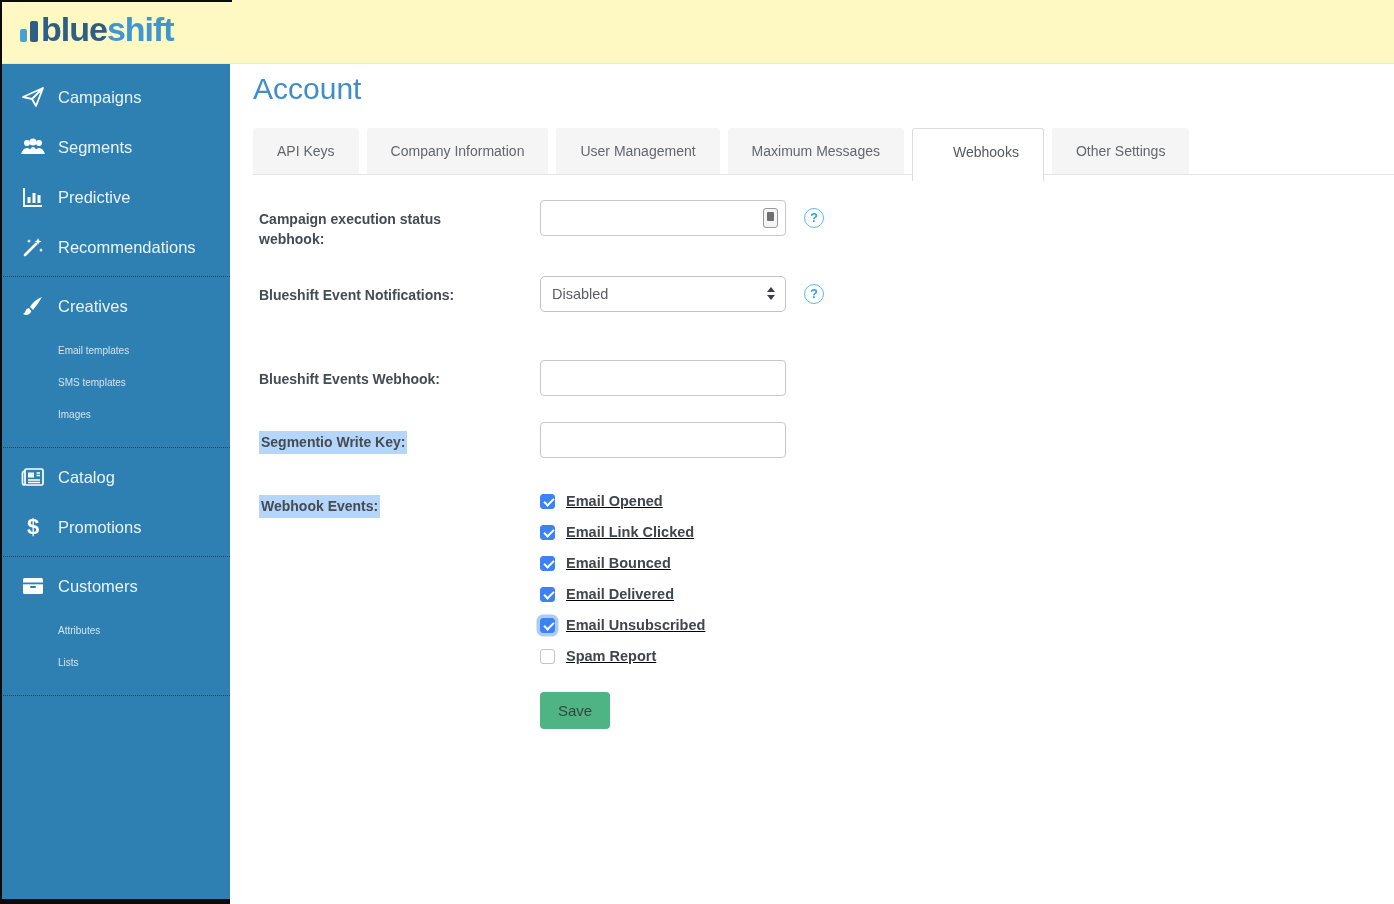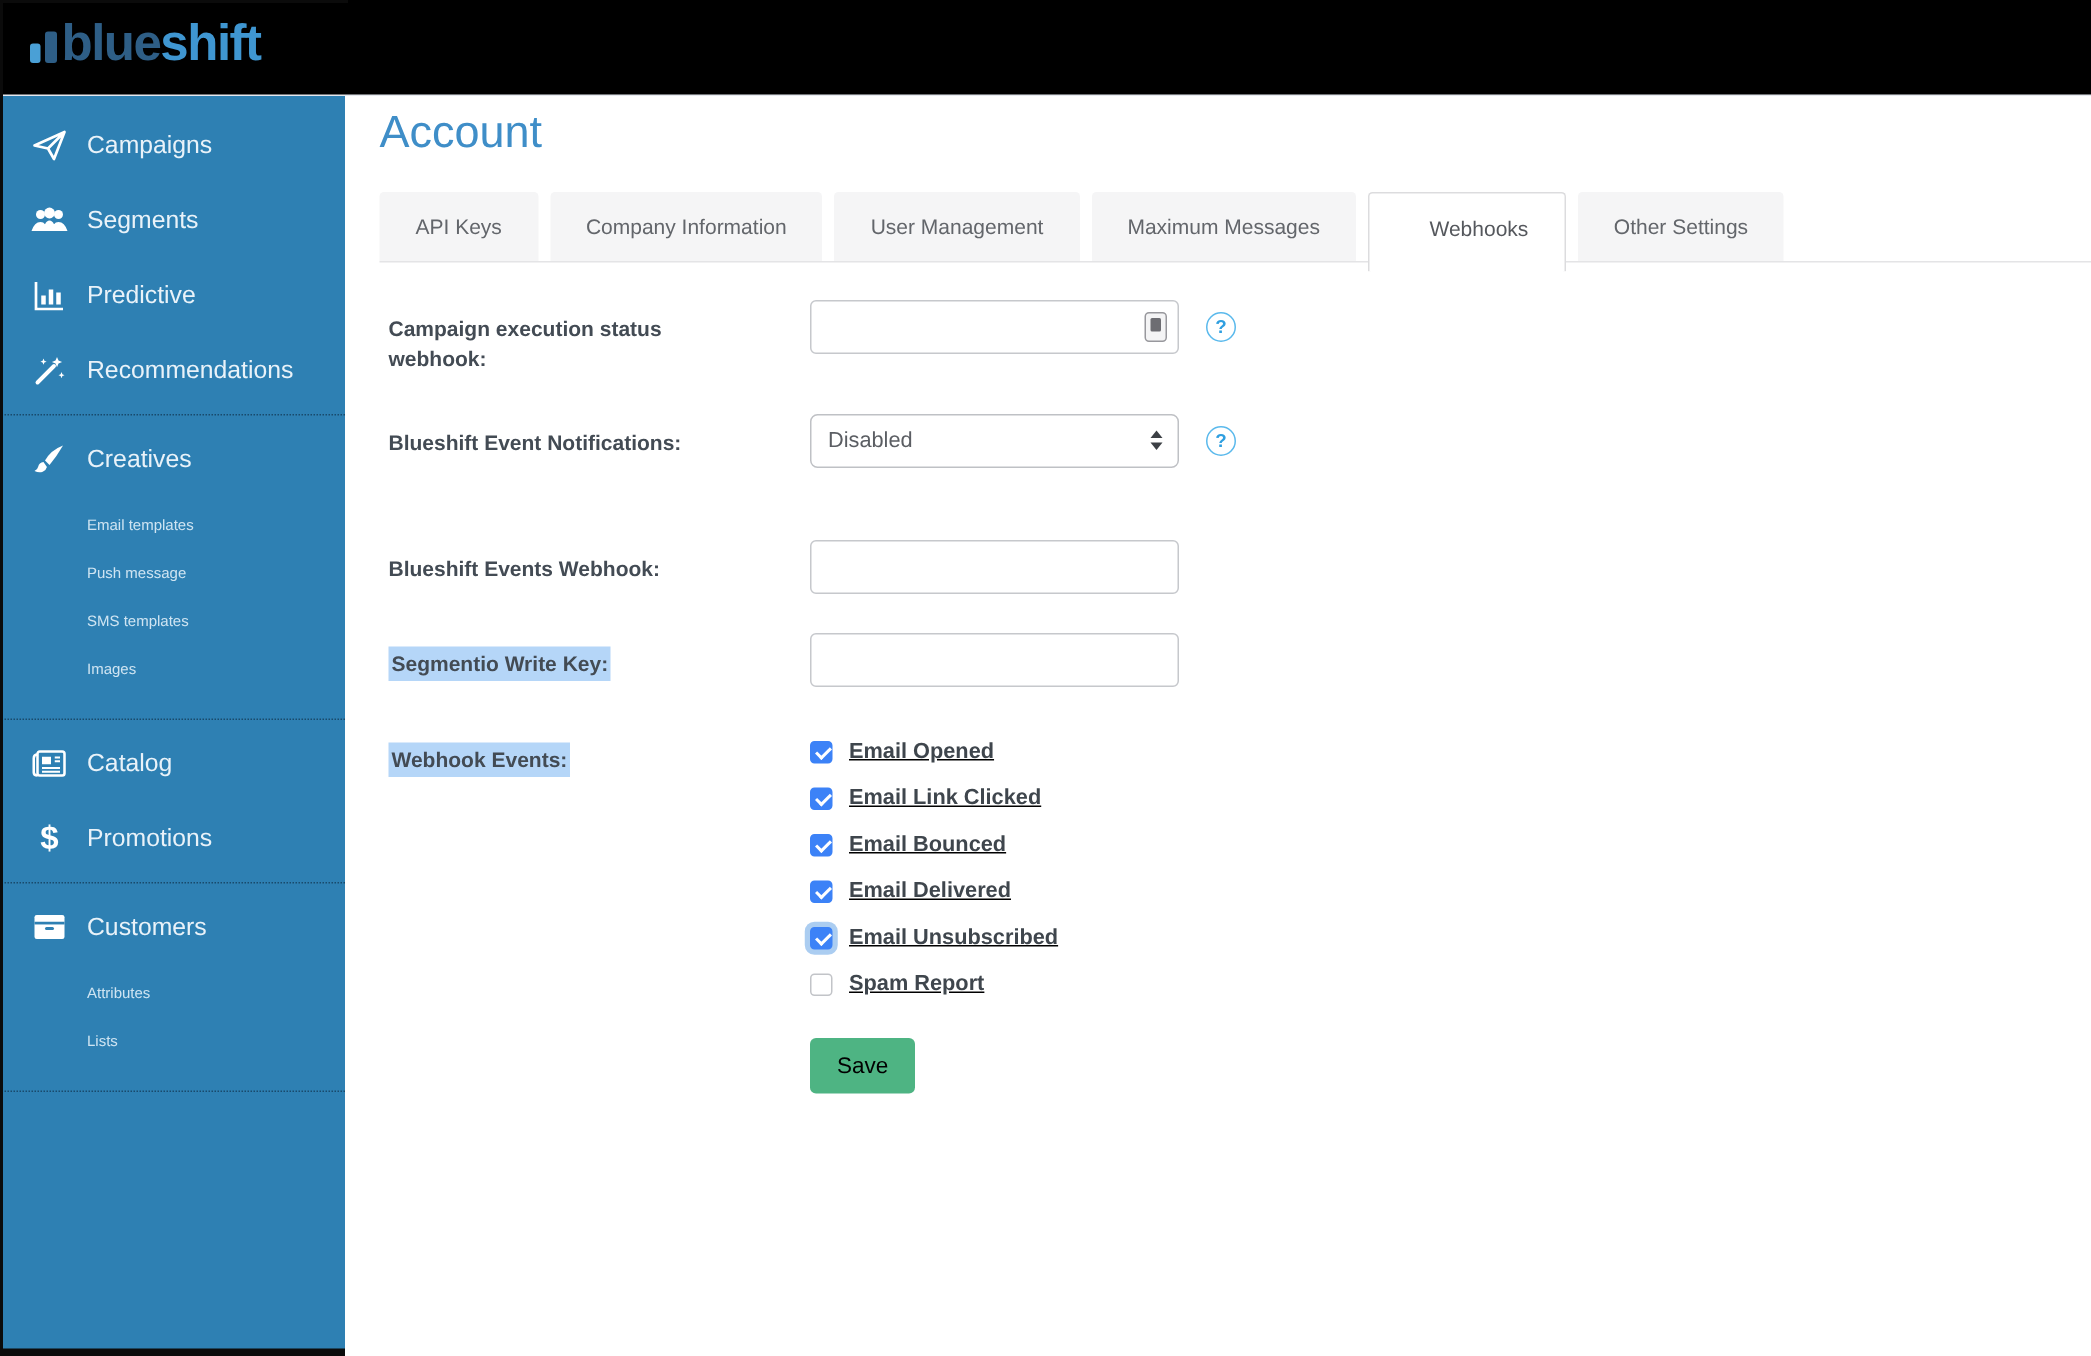--- a/index.html
+++ b/index.html
@@ -6,21 +6,21 @@
   html,body { width:1394px; height:904px; }
   body { font-family:"Liberation Sans", sans-serif; background:#fff; }
   .app { position:relative; width:1394px; height:904px; overflow:hidden; background:#fff; }
 
   
   .frame-left { position:absolute; left:0; top:0; width:2px; height:904px; background:#0b0b0b; z-index:50; }
   .frame-top { position:absolute; left:0; top:0; width:232px; height:2px; background:#0b0b0b; z-index:50; }
   .frame-bottom { position:absolute; left:0; top:899px; width:230px; height:5px; background:#0b0b0b; z-index:50; }
 
   
-  .header { position:absolute; left:0; top:0; width:1394px; height:64px; background:#000000; border-bottom:1px solid #e6e9ef; z-index:5;text-decoration:underline; }
+  .header { position:absolute; left:0; top:0; width:1394px; height:64px; background:#fef9c3; border-bottom:1px solid #e6e9ef; z-index:5;text-decoration:underline; }
   .logo { position:absolute; left:20px; top:12px; display:flex; align-items:flex-end; cursor:pointer; }
   .logo-bars { display:flex; align-items:flex-end; margin-right:3px; padding-bottom:4px; }
   .logo-bar1 { width:7px; height:13px; background:#4aa0d6; border-radius:2px; margin-right:3px; }
   .logo-bar2 { width:8px; height:21px; background:#2e5e86; border-radius:2px; }
   .logo-text { font-size:34px; font-weight:bold; letter-spacing:-1px; line-height:1; }
   .logo-dark { color:#2e5e86; }
   .logo-light { color:#3f96d1; }
 
   
   .sidebar { position:absolute; left:0; top:64px; width:230px; height:840px; background:#2e80b3; z-index:4; padding-top:8px; }
@@ -61,21 +61,21 @@
   .tri-down { width:0; height:0; border-left:4.5px solid transparent; border-right:4.5px solid transparent; border-top:5.5px solid #3c4045; }
 
   .checks { display:flex; flex-direction:column; }
   .check-row { display:flex; align-items:center; height:31px; cursor:pointer;text-decoration:underline; }
   .checkbox { position:relative; width:15px; height:15px; border:1px solid #c2c4c8; border-radius:3px; background:#fff; flex:none; }
   .checkbox.checked { background:#3c82f7; border-color:#3c82f7; }
   .checkbox.checked::after { content:""; position:absolute; left:4.5px; top:1.5px; width:4px; height:8px; border:solid #fff; border-width:0 2px 2px 0; transform:rotate(45deg); }
   .checkbox.halo { box-shadow:0 0 0 3.5px #abcdf1; border-radius:3px; }
   .check-label { margin-left:11px; font-size:14.5px; font-weight:bold; color:#3f464d; }
 
-  .save-btn { margin-top:20px; background:#4eb483; color:#000000; border:none; border-radius:4px; font-family:"Liberation Sans",sans-serif; font-size:15px; padding:10px 18px; cursor:pointer; }
+  .save-btn { margin-top:20px; background:#4eb483; color:#404040; border:none; border-radius:4px; font-family:"Liberation Sans",sans-serif; font-size:15px; padding:10px 18px; cursor:pointer; }
 
   .mt-26 { margin-top:26px; }
   .mt-48 { margin-top:48px; }
   .mt-28 { margin-top:28px; }
 </style>
 </head>
 <body>
 
 <div class="app">
   <div class="frame-left"></div>
@@ -141,21 +141,20 @@
       <span class="side-icon">
         <svg width="22" height="22" viewBox="0 0 22 22">
             <path d="M20 2 q-8 3 -12 10 l3 3 q5-6 9-13 Z" fill="#fff"></path>
             <path d="M7 13 q-3 .5-3.5 3 q-.4 2-2.5 3 q3 1.5 5.5.5 q2.2-.9 2.8-3.2 Z" fill="#fff"></path>
           </svg>
       </span>
       <span class="side-label">Creatives</span>
     </div>
     <div class="sub-list">
       <div class="sub-item">Email templates</div>
-      <div class="sub-item">Push message</div>
       <div class="sub-item">SMS templates</div>
       <div class="sub-item">Images</div>
     </div>
 
     <hr class="side-divider">
 
     <div class="side-item">
       <span class="side-icon">
         <svg width="24" height="20" viewBox="0 0 24 20">
             <rect x="4" y="2" width="18" height="16" rx="1.5" fill="none" stroke="#fff" stroke-width="1.7"></rect>

